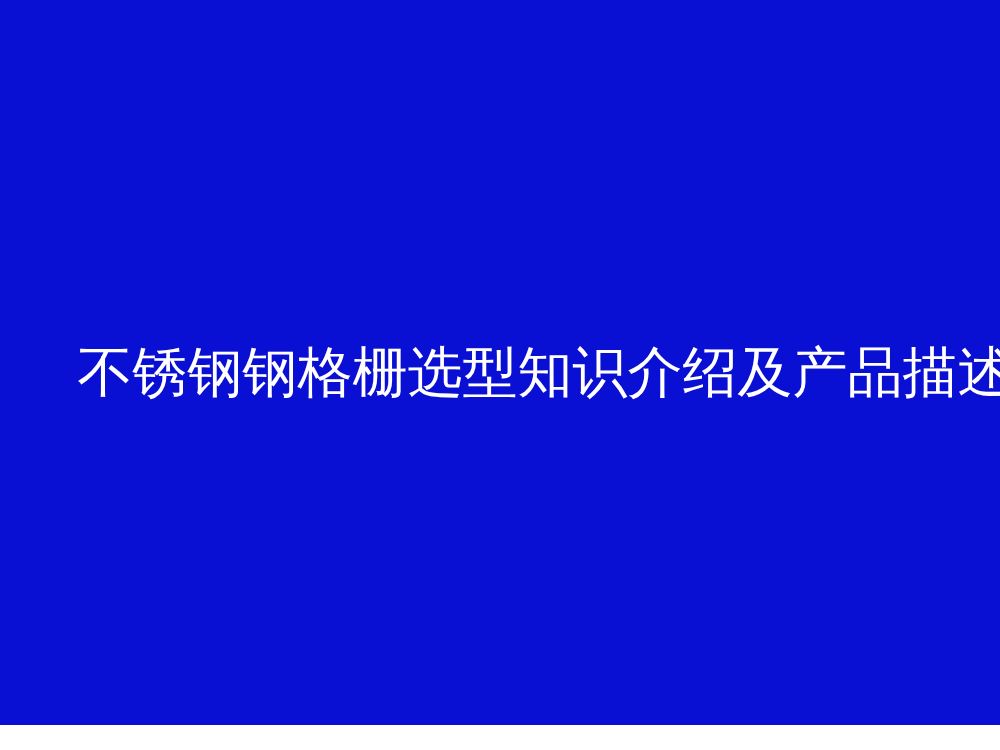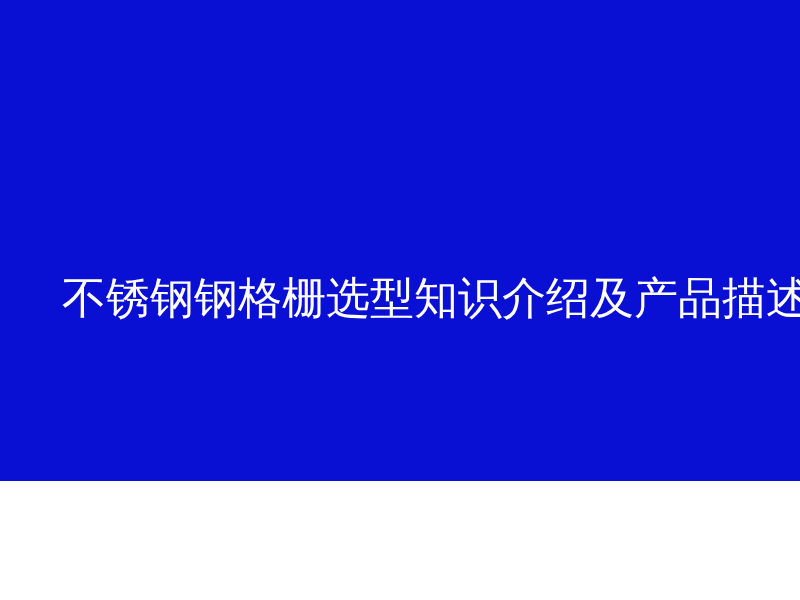--- a/index.html
+++ b/index.html
@@ -11,21 +11,21 @@
   body {
     width: 800px;
     height: 600px;
     overflow: hidden;
     font-family: "DejaVu Sans", "Liberation Sans", sans-serif;
   }
 
   #slide-root {
     position: relative;
     width: 800px;
-    height: 481px;
+    height: 580px;
     box-sizing: border-box;
   }
 
   
   .slide-background {
     position: absolute;
     inset: 0;
     width: 100%;
     height: 100%;
   }

